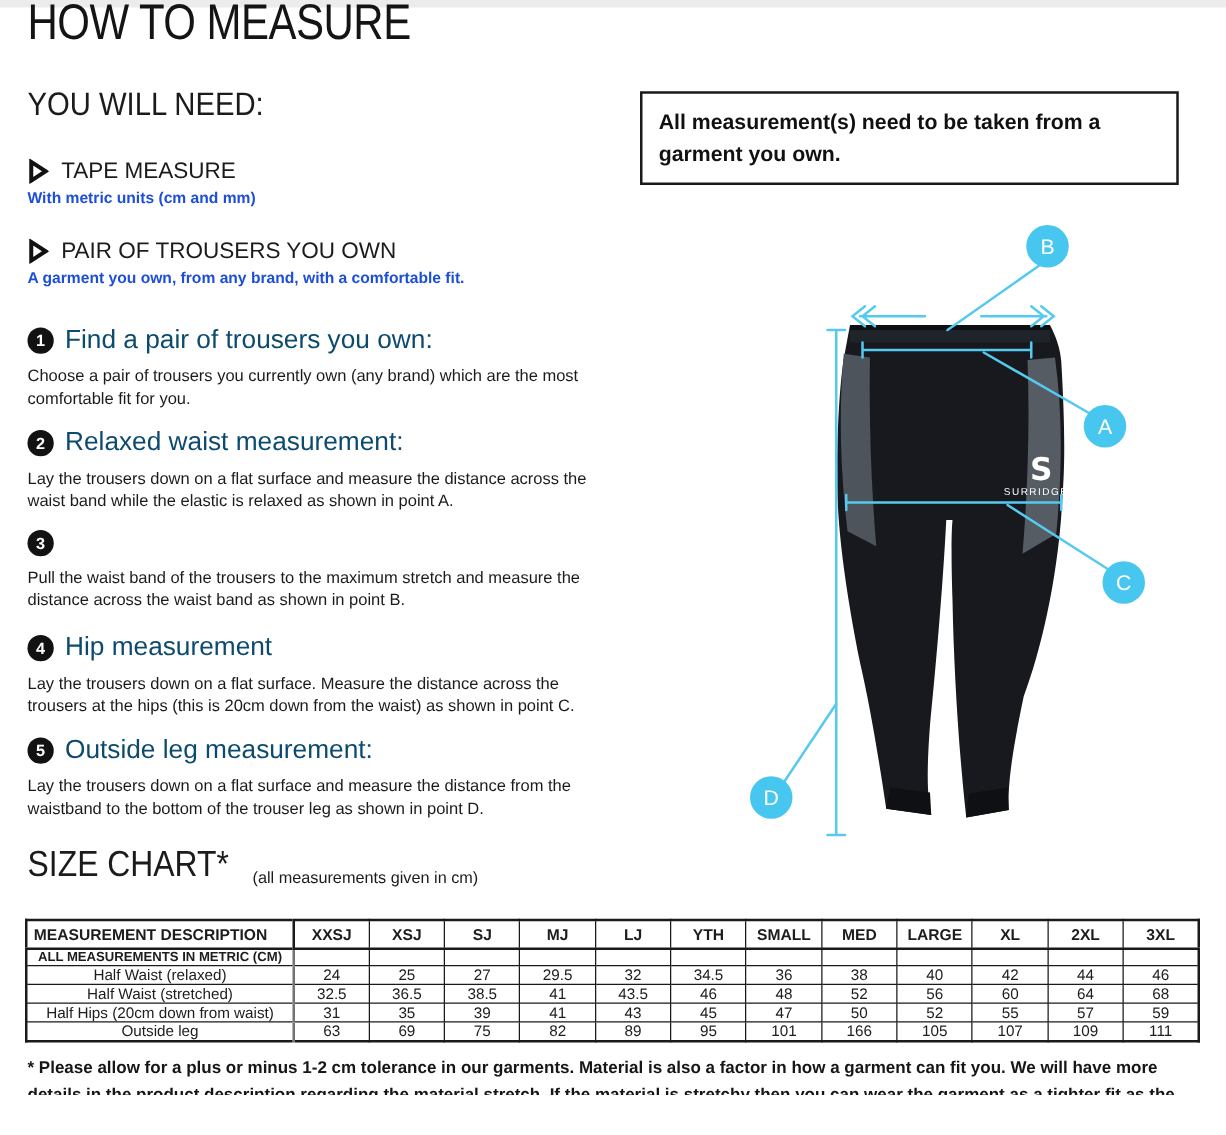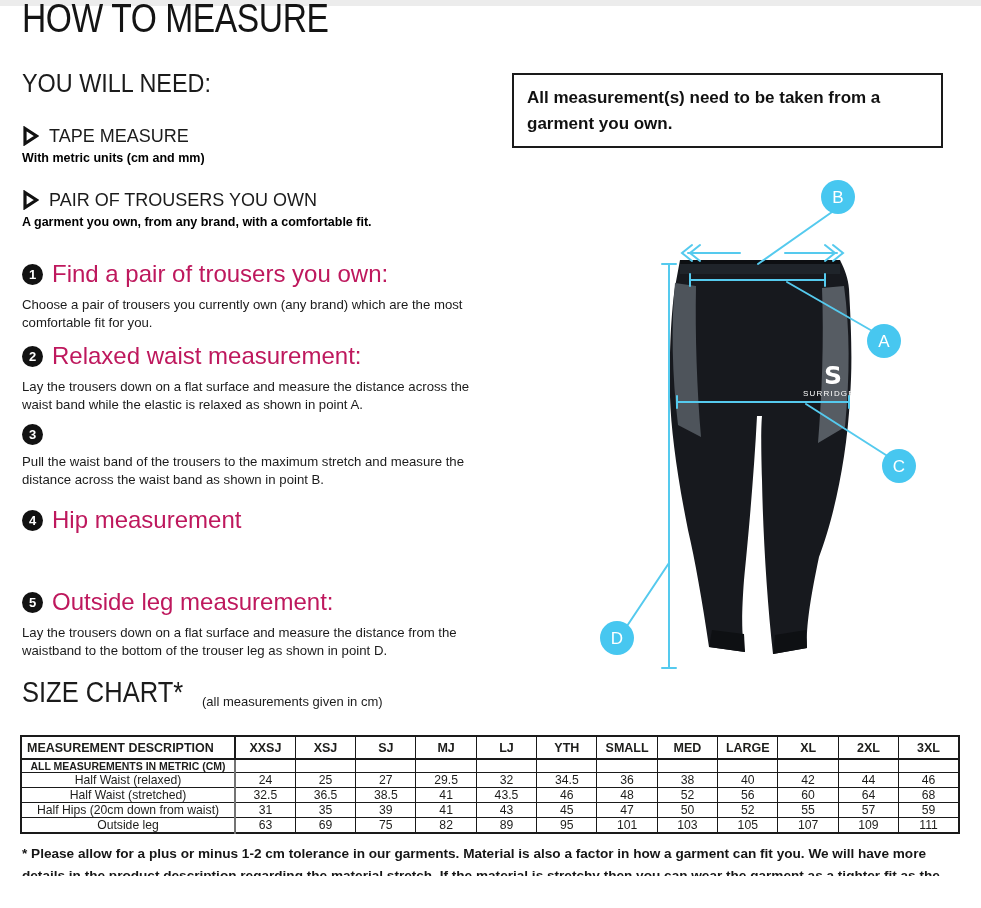--- a/index.html
+++ b/index.html
@@ -8,30 +8,30 @@
   .page { position:relative; width:981px; height:876px; background:#fff; overflow:hidden; }
 
   .top-edge { position:absolute; left:0; top:0; width:981px; height:6px; background:#ececec; }
 
   .page-title { position:absolute; left:22px; top:-4px; font-size:40px; font-weight:400;
                 color:#141414; letter-spacing:-0.5px; transform:scaleX(0.84); transform-origin:left center; white-space:nowrap; }
 
   .ywn-heading { position:absolute; left:22px; top:68px; font-size:26px; font-weight:400;
                  color:#1b1b1b; transform:scaleX(0.9); transform-origin:left center; white-space:nowrap; }
 
-  .need-item { position:absolute; left:22px; display:flex; align-items:flex-start; gap:10px; }
+  .need-item { position:absolute; left:22px; display:flex; align-items:center; gap:10px; }
   .need-item .tri { flex:0 0 auto; display:block; }
   .need-label { font-size:18px; font-weight:400; color:#1b1b1b; white-space:nowrap; }
-  .need-desc { position:absolute; left:22px; font-size:12.5px; font-weight:700; color:#000000; white-space:nowrap; }
+  .need-desc { position:absolute; left:22px; font-size:12.5px; font-weight:700; color:#1d4ed8; white-space:nowrap; }
 
   .step { position:absolute; left:22px; width:462px; }
   .step-head { display:flex; align-items:center; gap:9px; }
   .step-num { width:21px; height:21px; border-radius:50%; background:#121212; color:#fff;
               font-size:13px; font-weight:700; display:flex; align-items:center; justify-content:center; flex:0 0 auto; }
-  .step-title { font-size:24px; font-weight:400; color:#be185d; white-space:nowrap; }
+  .step-title { font-size:21px; font-weight:400; color:#0c4a6e; white-space:nowrap; }
   .step-desc { margin-top:8px; font-size:13.2px; line-height:1.4; color:#1b1b1b; }
 
   .note-box { position:absolute; left:512px; top:73px; width:431px; border:2.5px solid #1a1a1a;
               padding:10px 13px; font-size:17px; font-weight:700; line-height:1.5; color:#111; }
 
   .diagram { position:absolute; left:598px; top:175px; width:380px; height:515px; }
 
   .sc-heading { position:absolute; left:22px; top:676px; font-size:29px; font-weight:400;
                 color:#1b1b1b; transform:scaleX(0.88); transform-origin:left center; white-space:nowrap; }
   .sc-sub { position:absolute; left:202px; top:694px; font-size:13px; color:#1b1b1b; white-space:nowrap; }
@@ -96,20 +96,21 @@
       <span class="step-num">3</span>
     </div>
     <p class="step-desc">Pull the waist band of the trousers to the maximum stretch and measure the distance across the waist band as shown in point B.</p>
   </div>
 
   <div class="step" style="top:506px;">
     <div class="step-head">
       <span class="step-num">4</span>
       <span class="step-title">Hip measurement</span>
     </div>
+    <p class="step-desc">Lay the trousers down on a flat surface. Measure the distance across the trousers at the hips (this is 20cm down from the waist)  as shown in point C.</p>
   </div>
 
   <div class="step" style="top:588px;">
     <div class="step-head">
       <span class="step-num">5</span>
       <span class="step-title">Outside leg measurement:</span>
     </div>
     <p class="step-desc">Lay the trousers down on a flat surface and measure the distance from the waistband to the bottom of the trouser  leg as shown in point D.</p>
   </div>
 
@@ -271,21 +272,21 @@
       </tr>
       <tr>
         <td class="lbl">Outside leg</td>
         <td>63</td>
         <td>69</td>
         <td>75</td>
         <td>82</td>
         <td>89</td>
         <td>95</td>
         <td>101</td>
-        <td>103</td>
+        <td>166</td>
         <td>105</td>
         <td>107</td>
         <td>109</td>
         <td>111</td>
       </tr>
     </tbody>
   </table>
 
   <p class="footer-note">* Please allow for a plus or minus 1-2 cm tolerance in our garments. Material is also a factor in how a garment can fit you. We will have more details in the product description regarding the material stretch.  If the material is stretchy then you can wear the garment as a tighter fit as the material will stretch.  Please be aware that the above measurements are of the garment and not of your body.</p>
 </div>

